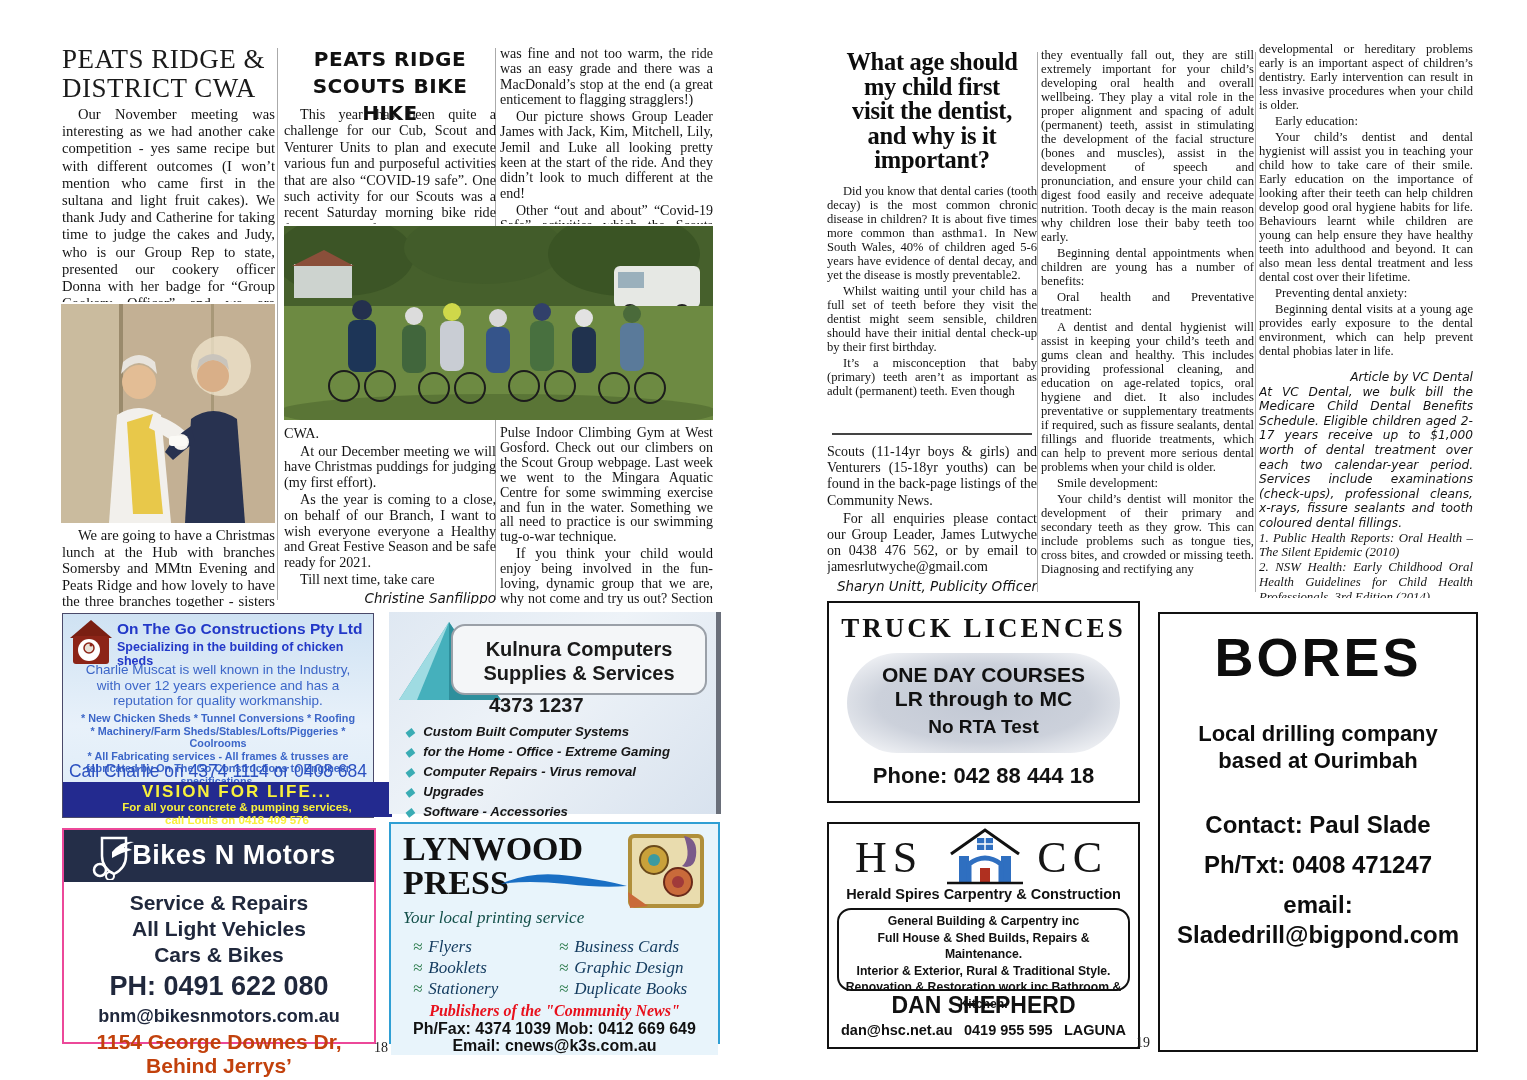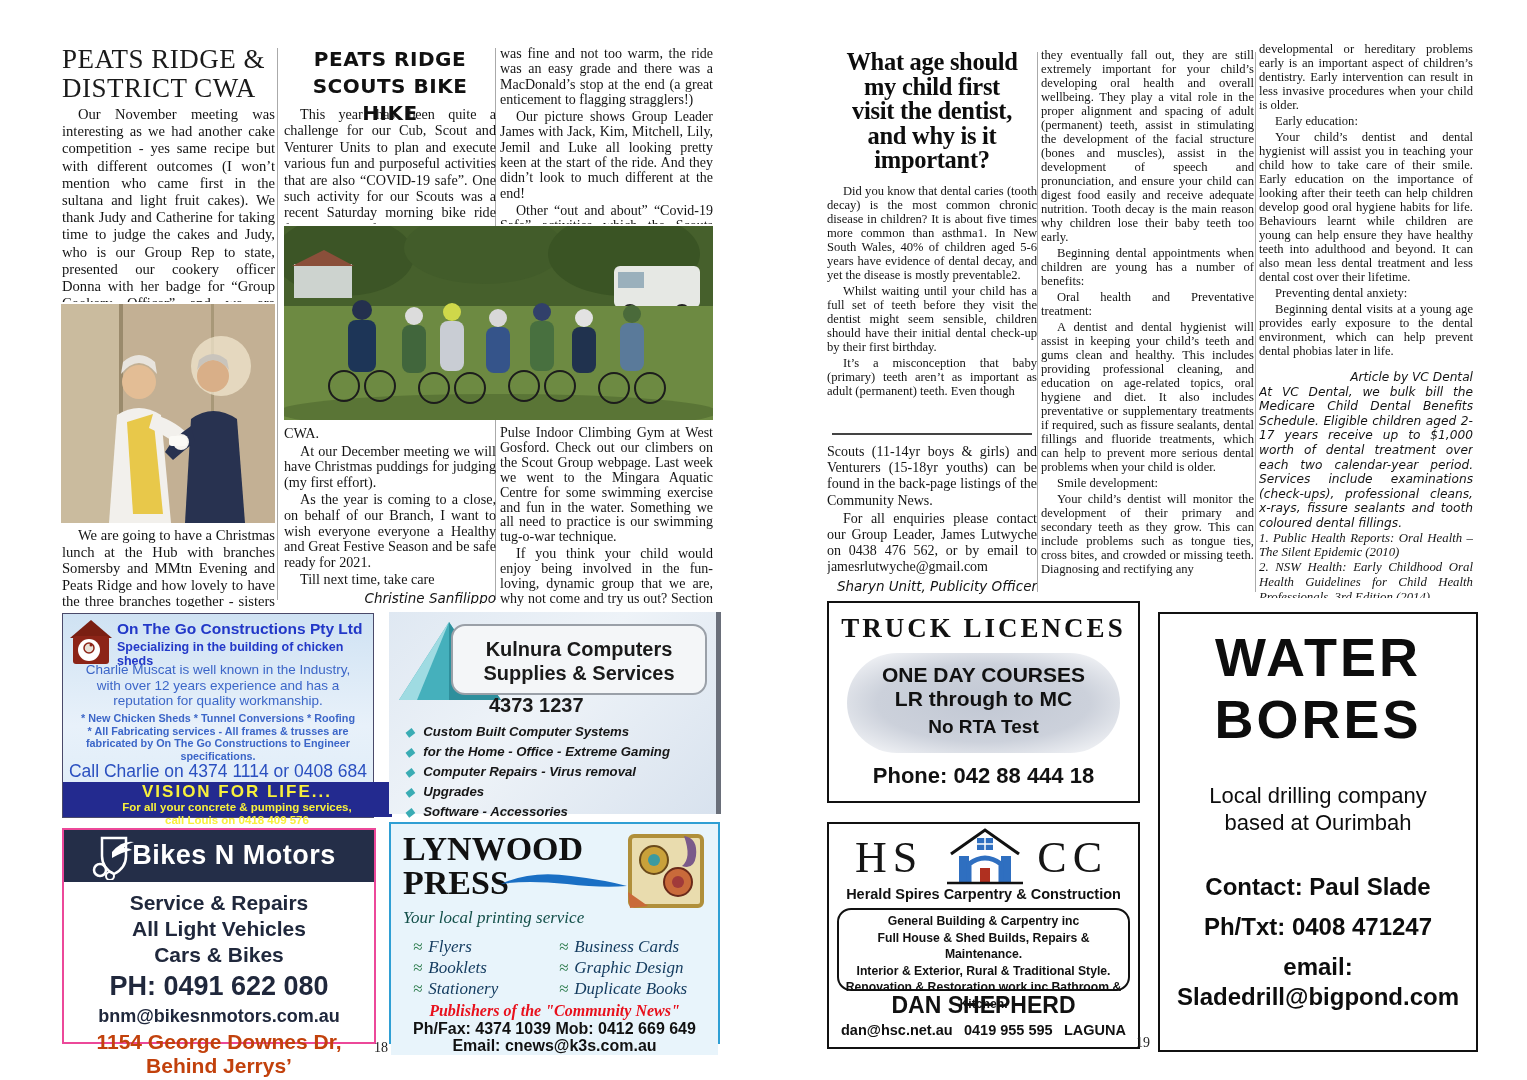--- a/index.html
+++ b/index.html
@@ -72,21 +72,21 @@
   .hscc-letters{font-family:"Liberation Serif",serif;font-size:44px;font-weight:400;color:#151515;letter-spacing:6px;}
   .hscc-sub{font-family:"Liberation Sans",sans-serif;font-weight:700;font-size:14.5px;color:#111;}
   .hscc-box{position:absolute;border:2px solid #111;border-radius:14px;background:#fff;}
   .hscc-boxline{font-family:"Liberation Sans",sans-serif;font-weight:700;font-size:12.2px;line-height:16.5px;color:#111;}
   .hscc-name{font-family:"Liberation Sans",sans-serif;font-weight:700;font-size:23px;color:#111;}
   .hscc-bottom{font-family:"Liberation Sans",sans-serif;font-weight:700;font-size:14.5px;color:#111;display:flex;justify-content:space-between;}
 
   
   .ad-water{border:2px solid #111;background:#fff;text-align:center;font-family:"Liberation Sans",sans-serif;color:#0d0d0d;}
   .water-title{font-weight:800;font-size:54px;line-height:62px;letter-spacing:3px;}
-  .water-line{font-weight:400;font-size:22px;line-height:27px;}
+  .water-line{font-weight:700;font-size:22px;line-height:27px;}
   .water-contact{font-weight:700;font-size:24px;line-height:30px;}
 
   .vc-italic{font-family:"DejaVu Sans",sans-serif;font-style:italic;font-size:12.2px;line-height:14.6px;}
   .vc-refs{font-style:italic;font-size:12.8px;line-height:14.8px;font-family:"Liberation Serif",serif;}
 </style>
 </head>
 <body>
 
 <div>
 
@@ -223,20 +223,21 @@
       <rect x="5" y="18" width="36" height="28" rx="3" fill="#8c2417"></rect>
       <circle cx="21" cy="32" r="11" fill="#fff"></circle>
       <circle cx="21" cy="30" r="5" fill="#e8e2d8" stroke="#8c2417" stroke-width="1.5"></circle>
       <circle cx="23" cy="27" r="1.5" fill="#8c2417"></circle>
     </svg>
     <div class="abs otg-title" style="left:54px;top:6px;width:252px;">On The Go Constructions Pty Ltd</div>
     <div class="abs otg-sub" style="left:54px;top:26px;width:252px;">Specializing in the building of chicken sheds</div>
     <div class="abs otg-body" style="left:10px;top:48px;width:290px;">Charlie Muscat is well known in the Industry, with over 12 years experience and has a reputation for quality workmanship.</div>
     <div class="abs otg-small" style="left:4px;top:98px;width:302px;">
       <div>* New Chicken Sheds * Tunnel Conversions * Roofing</div>
+      <div>* Machinery/Farm Sheds/Stables/Lofts/Piggeries * Coolrooms</div>
       <div>* All Fabricating services  -  All frames &amp; trusses are fabricated by On The Go Constructions to Engineer specifications.</div>
     </div>
     <div class="abs otg-call" style="left:0;top:147px;width:310px;">Call Charlie on 4374 1114 or 0408 684 719</div>
     <div class="abs otg-band" style="left:0;bottom:0;width:310px;height:34px;padding-top:1px;">
       <div class="otg-band-title" style="font-size:17px;line-height:18px;">VISION FOR LIFE...</div>
       <div class="otg-band-line" style="font-size:11.5px;line-height:12.5px;">For all your concrete &amp; pumping services,</div>
       <div class="otg-band-line" style="font-size:11.5px;line-height:12px;">call Louis on 0418 409 576</div>
     </div>
   </div>
 
@@ -400,21 +401,20 @@
     <div class="abs hscc-name" style="left:0;top:168px;width:309px;">DAN SHEPHERD</div>
     <div class="abs hscc-bottom" style="left:12px;top:198px;width:285px;">
       <span>dan@hsc.net.au</span>
       <span>0419 955 595</span>
       <span>LAGUNA</span>
     </div>
   </div>
 
   <div class="abs ad-water" style="left:1158px;top:612px;width:316px;height:436px;">
     <div class="water-title" style="margin-top:12px;">
-      <div>WATER</div>
       <div>BORES</div>
     </div>
     <div style="margin-top:32px;">
       <div class="water-line">Local drilling company</div>
       <div class="water-line">based at Ourimbah</div>
     </div>
     <div class="water-contact" style="margin-top:36px;">Contact: Paul Slade</div>
     <div class="water-contact" style="margin-top:10px;">Ph/Txt: 0408 471247</div>
     <div class="water-contact" style="margin-top:10px;">email:</div>
     <div class="water-contact" style="margin-top:0;">Sladedrill@bigpond.com</div>

